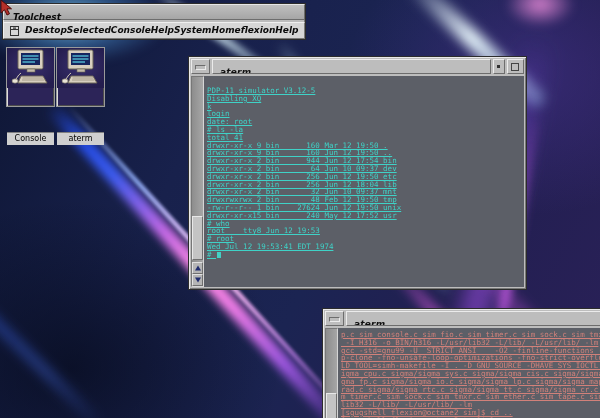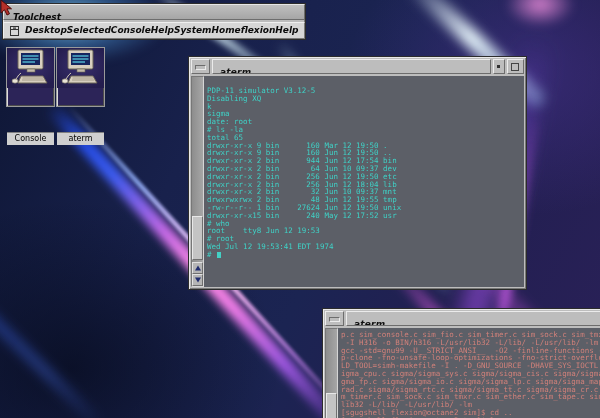--- a/index.html
+++ b/index.html
@@ -79,21 +79,21 @@
   .thumb{position:absolute;left:0;right:0;bottom:2px;height:42px;background:#c4c4c4;
     border:1px solid;border-color:#e8e8e8 #707070 #707070 #e8e8e8;}
   .sarrow{height:10px;flex:0 0 auto;background:#b5b5b5;border:1px solid;
     border-color:#e2e2e2 #6f6f6f #6f6f6f #e2e2e2;position:relative;}
   .sarrow::after{content:"";position:absolute;left:50%;top:50%;transform:translate(-50%,-50%);
     border-left:3px solid transparent;border-right:3px solid transparent;}
   .sarrow.up::after{border-bottom:5px solid #202c6e;}
   .sarrow.down::after{border-top:5px solid #202c6e;}
   
   .screen{flex:1 1 auto;background:rgba(4,9,24,.52);overflow:hidden;}
-  .term-line{white-space:pre;font:7.5px/7.8px "DejaVu Sans Mono",monospace;}
+  .term-line{white-space:pre;font:7.5px/7.8px "DejaVu Sans Mono",monospace;text-decoration:underline;}
   .main-term{left:188px;top:56px;width:333px;height:228px;}
   .main-term .screen{color:#3fd2c7;padding:11px 2px 0 3px;}
   .main-term .screen .term-line:last-child::after{
     content:"";display:inline-block;width:4px;height:6px;margin-left:1px;
     background:rgba(65,214,201,.95);vertical-align:-1px;}
   .bottom-term{left:322px;top:308px;width:300px;height:116px;}
   .bottom-term .screen{color:#d2817a;padding:3px 1px 0 3px;}
 
   
   .toolchest{position:absolute;left:2px;top:3px;width:302px;background:#bdbdbd;
@@ -221,33 +221,33 @@
       <div class="trough">
         <div class="thumb"></div>
       </div>
       <div class="sarrow up"></div>
       <div class="sarrow down"></div>
     </div>
     <div class="screen">
         <div class="term-line">PDP-11 simulator V3.12-5</div>
         <div class="term-line">Disabling XQ</div>
         <div class="term-line">k</div>
-        <div class="term-line">sigma</div>
+        <div class="term-line">login</div>
         <div class="term-line"></div>
         <div class="term-line">date: root</div>
         <div class="term-line"># ls -la</div>
-        <div class="term-line">total 65</div>
+        <div class="term-line">total 41</div>
         <div class="term-line">drwxr-xr-x 9 bin      160 Mar 12 19:50 .</div>
         <div class="term-line">drwxr-xr-x 9 bin      160 Jun 12 19:50 ..</div>
         <div class="term-line">drwxr-xr-x 2 bin      944 Jun 12 17:54 bin</div>
         <div class="term-line">drwxr-xr-x 2 bin       64 Jun 10 09:37 dev</div>
         <div class="term-line">drwxr-xr-x 2 bin      256 Jun 12 19:50 etc</div>
         <div class="term-line">drwxr-xr-x 2 bin      256 Jun 12 18:04 lib</div>
         <div class="term-line">drwxr-xr-x 2 bin       32 Jun 10 09:37 mnt</div>
-        <div class="term-line">drwxrwxrwx 2 bin       48 Jun 12 19:55 tmp</div>
+        <div class="term-line">drwxrwxrwx 2 bin       48 Feb 12 19:50 tmp</div>
         <div class="term-line">-rw-r--r-- 1 bin    27624 Jun 12 19:50 unix</div>
         <div class="term-line">drwxr-xr-x15 bin      240 May 12 17:52 usr</div>
         <div class="term-line"># who</div>
         <div class="term-line">root    tty8 Jun 12 19:53</div>
         <div class="term-line"># root</div>
         <div class="term-line">Wed Jul 12 19:53:41 EDT 1974</div>
         <div class="term-line"># </div>
       </div>
   </div>
 </div>

